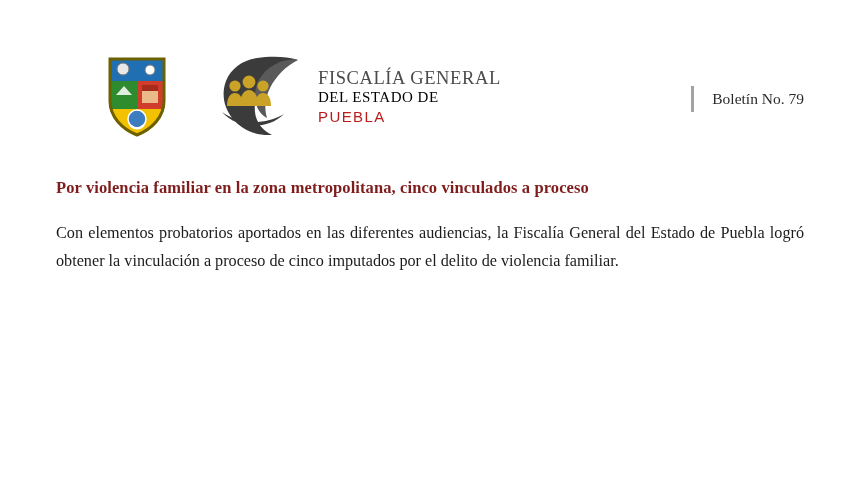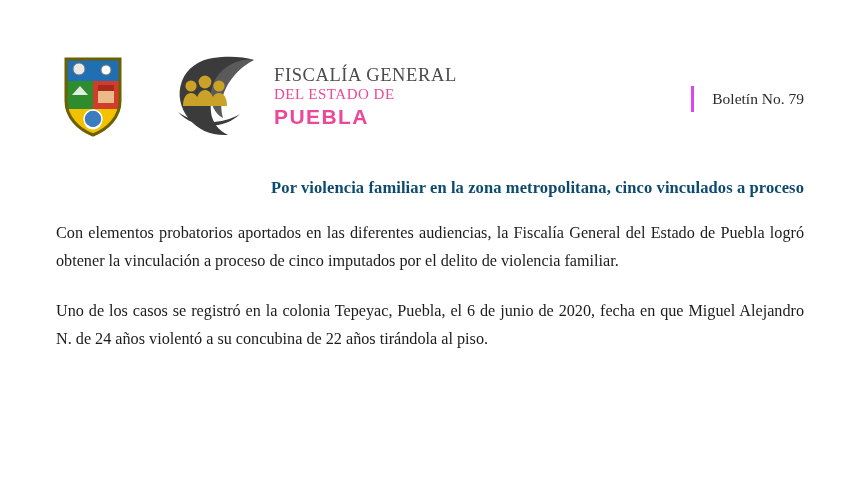--- a/index.html
+++ b/index.html
@@ -21,20 +21,21 @@
     box-sizing: border-box;
   }
 
   
   .header {
     display: flex;
     align-items: center;
     padding: 44px 56px 0 56px;
     box-sizing: border-box;
     height: 150px;
+    margin-left: 44px;
   }
   .logos {
     display: flex;
     align-items: center;
     flex: 0 0 auto;
   }
 
   
   .shield {
     position: relative;
@@ -62,56 +63,56 @@
     font-family: "Liberation Serif", serif;
     font-size: 18.5px;
     letter-spacing: 0.6px;
     color: #4b4b4b;
     font-weight: 400;
   }
   .brand-line2 {
     font-family: "Liberation Serif", serif;
     font-size: 15px;
     letter-spacing: 0.5px;
-    color: #ec4899;
+    color: #000000;
     margin-top: 2px;
   }
   .brand-line3 {
     font-family: "Liberation Sans", sans-serif;
-    font-size: 21px;
-    font-weight: bold;
+    font-size: 15px;
+    font-weight: normal;
     letter-spacing: 1.4px;
-    color: #ec4899;
+    color: #b91c1c;
     margin-top: 3px;
   }
 
   .bulletin {
     margin-left: auto;
     padding-left: 18px;
-    border-left: 3px solid #d946ef;
+    border-left: 3px solid #a3a3a3;
     line-height: 1.7;
     font-size: 15.5px;
     color: #2b2b2b;
     align-self: center;
     margin-top: 4px;
   }
   .bulletin div {
     white-space: nowrap;
   }
 
   
   .content {
     padding: 0 56px;
     box-sizing: border-box;
   }
   .headline {
-    text-align: right;
+    text-align: left;
     font-weight: bold;
     font-size: 16.5px;
-    color: #0c4a6e;
+    color: #7f1d1d;
     margin: 28px 0 0 0;
     letter-spacing: 0.1px;
   }
   .para {
     font-size: 16.2px;
     line-height: 1.72;
     color: #1c1c1c;
     margin: 22px 0 0 0;
     text-align: justify;
   }
@@ -177,16 +178,15 @@
     </div>
 
     <div class="bulletin">
       <div>Boletín No. 79</div>
     </div>
   </div>
 
   <div class="content">
     <h1 class="headline">Por violencia familiar en la zona metropolitana, cinco vinculados a proceso</h1>
     <p class="para">Con elementos probatorios aportados en las diferentes audiencias, la Fiscalía General del Estado de Puebla logró obtener la vinculación a proceso de cinco imputados por el delito de violencia familiar.</p>
-    <p class="para">Uno de los casos se registró en la colonia Tepeyac, Puebla, el 6 de junio de 2020, fecha en que Miguel Alejandro N. de 24 años violentó a su concubina de 22 años tirándola al piso.</p>
   </div>
 
 </div>
 
 </body></html>

